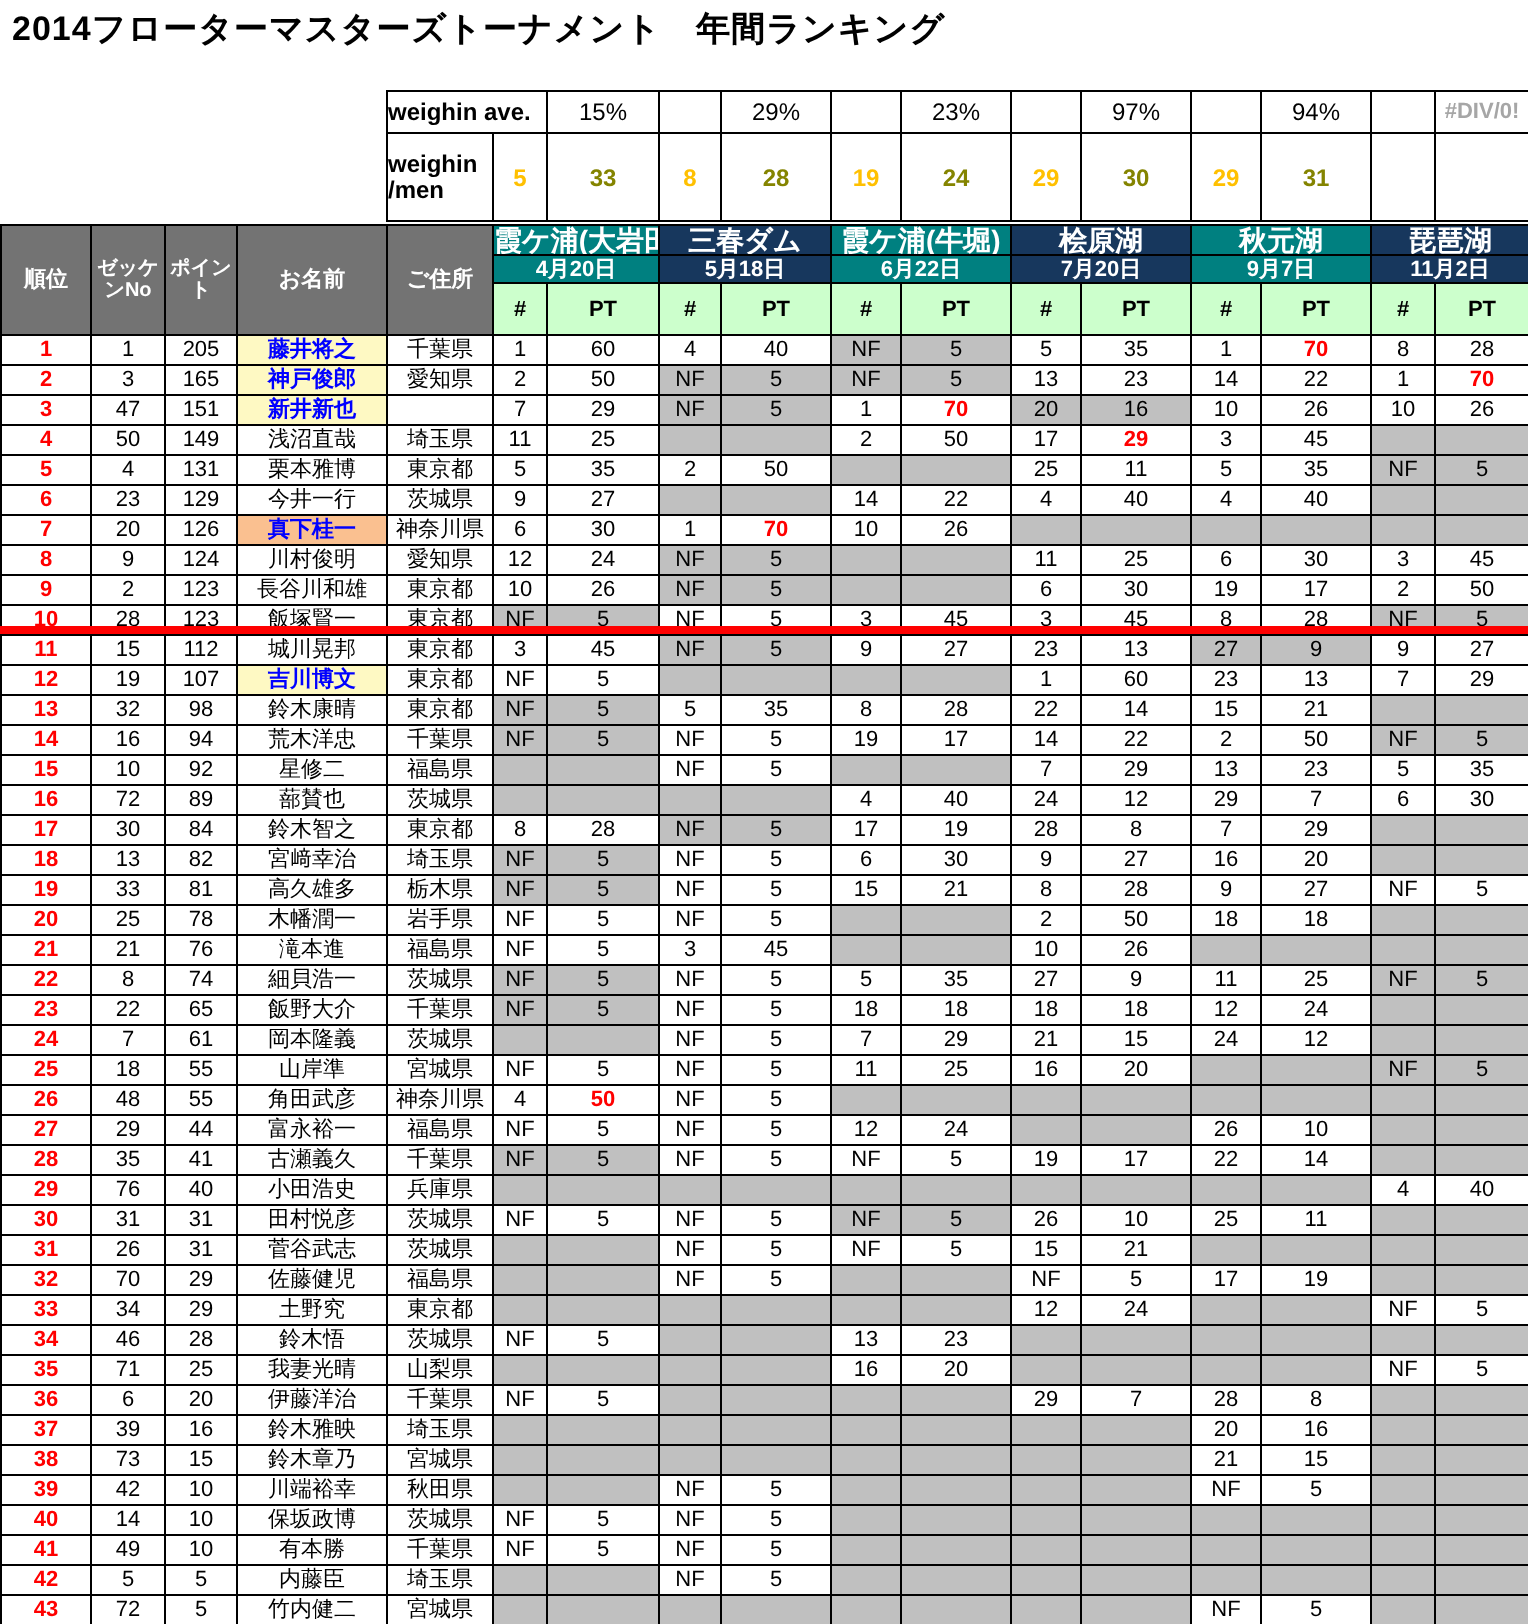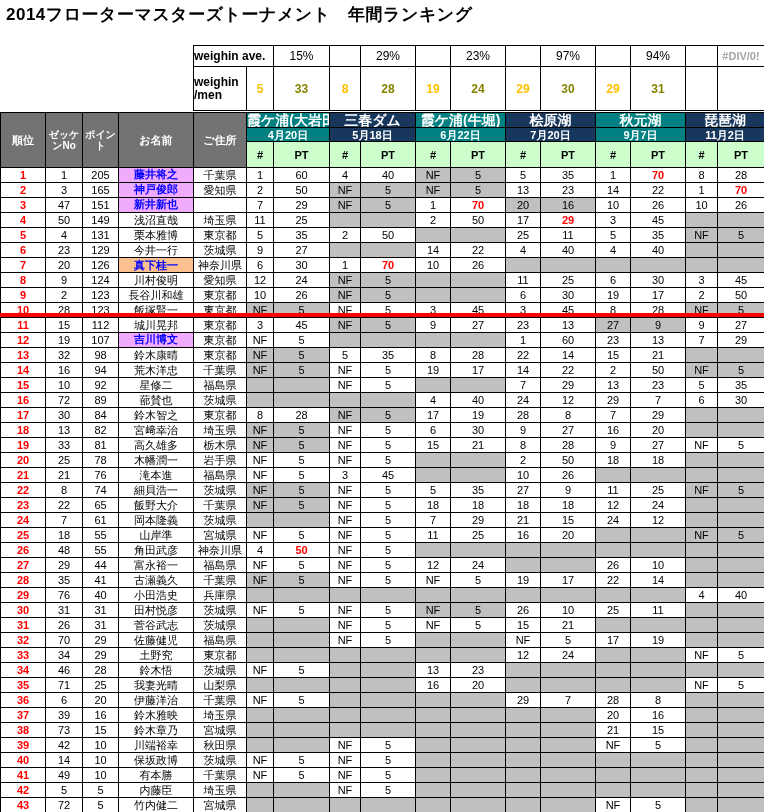--- a/index.html
+++ b/index.html
@@ -24,21 +24,21 @@
          padding-bottom:2px;font-weight:bold;word-break:break-all;}
   .hleft.small{font-size:10px;margin-top:36px;}
   .ev{color:#fff;font-size:14px;font-weight:bold;height:14px;line-height:13px;white-space:nowrap;}
   .date{color:#fff;font-size:11px;font-weight:bold;height:13px;line-height:12px;}
   .ev-teal{background:#008080;} .ev-navy{background:#17375D;}
   .npt{background:#CCFFCC;font-size:11px;font-weight:bold;height:25px;}
   .main tbody td{height:14px;font-size:11px;line-height:13px;}
   .rank{color:#FF0000;font-weight:bold;}
   .name{font-size:11px;white-space:nowrap;}
   .blue{color:#0000FF;font-weight:bold;}
-  .hl-gold{background:#f0abfc;font-family:Liberation Mono, monospace;}
+  .hl-gold{background:#fef9c3;}
   .hl-peach{background:#FAC090;}
   .addr{font-size:10px;}
   .gray{background:#C0C0C0;}
   .red{color:#FF0000;font-weight:bold;}
   .redline{position:absolute;top:313px;left:0;width:764px;height:4px;background:#FF0000;z-index:5;}
 </style>
 </head>
 <body>
 
 <div class="sheet">

